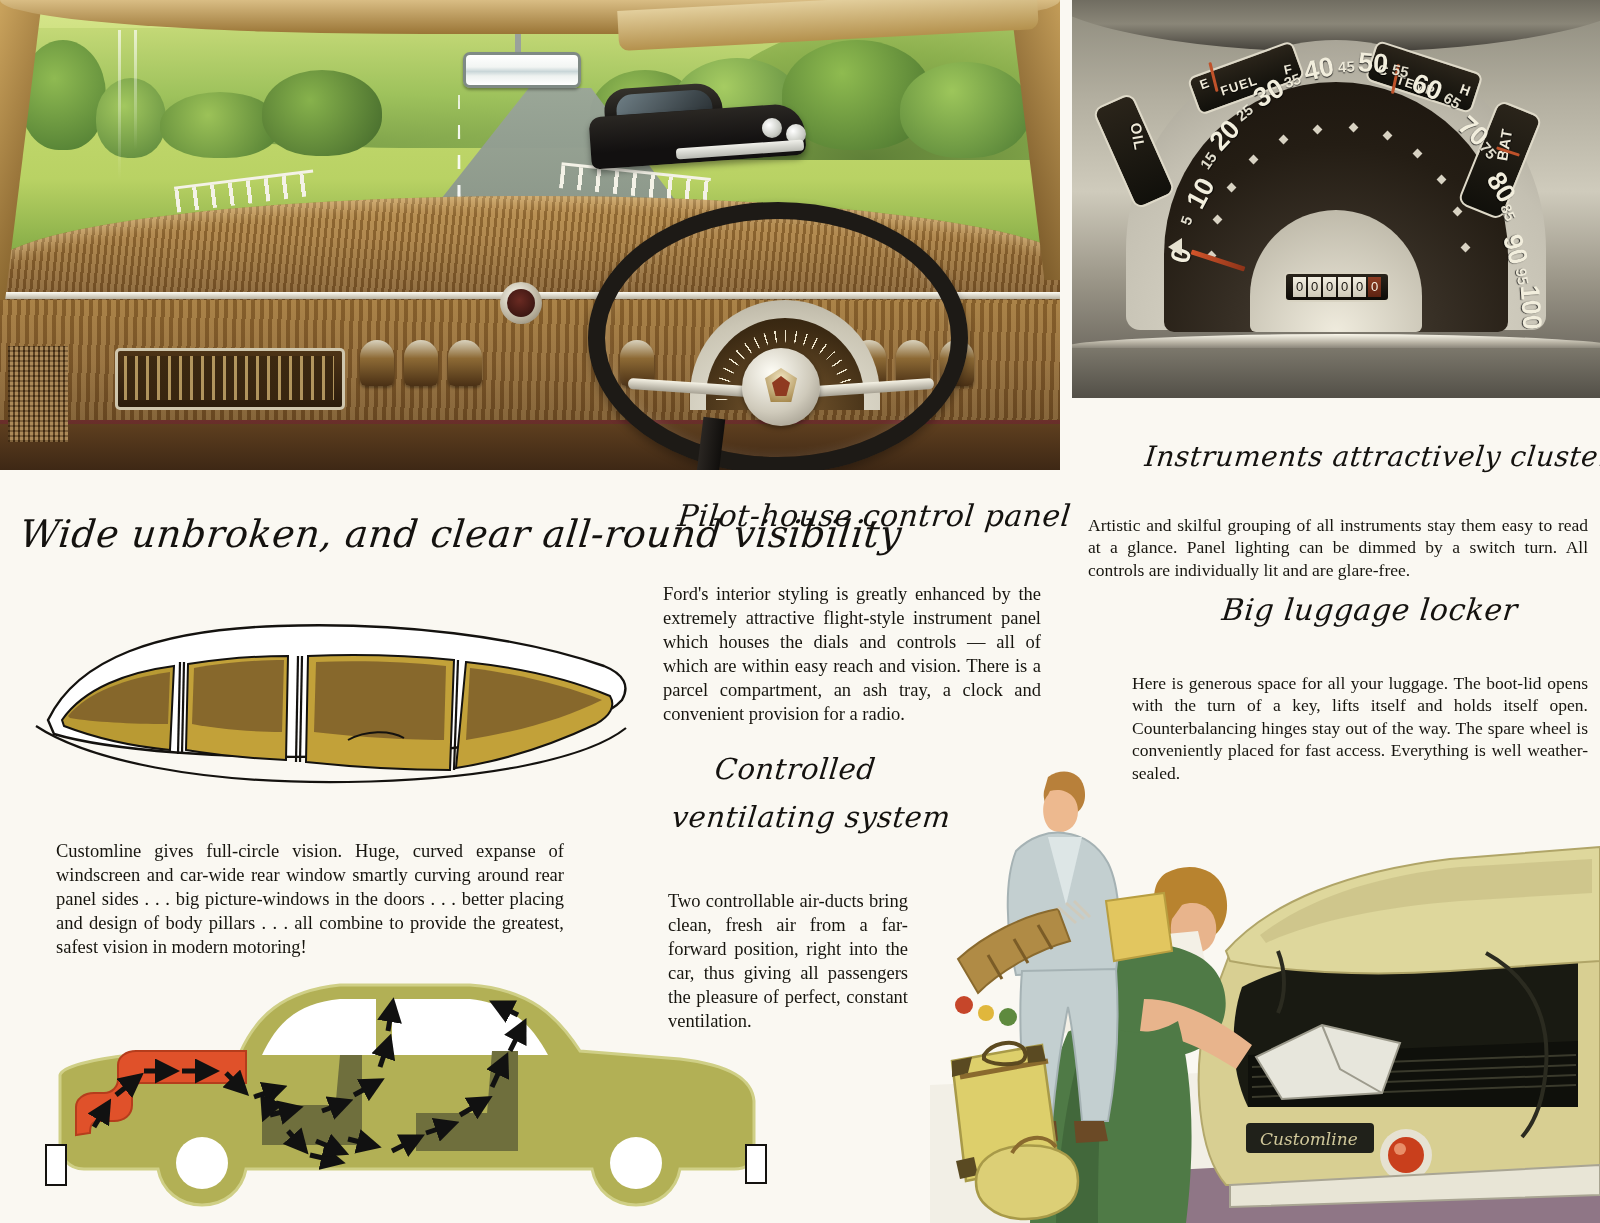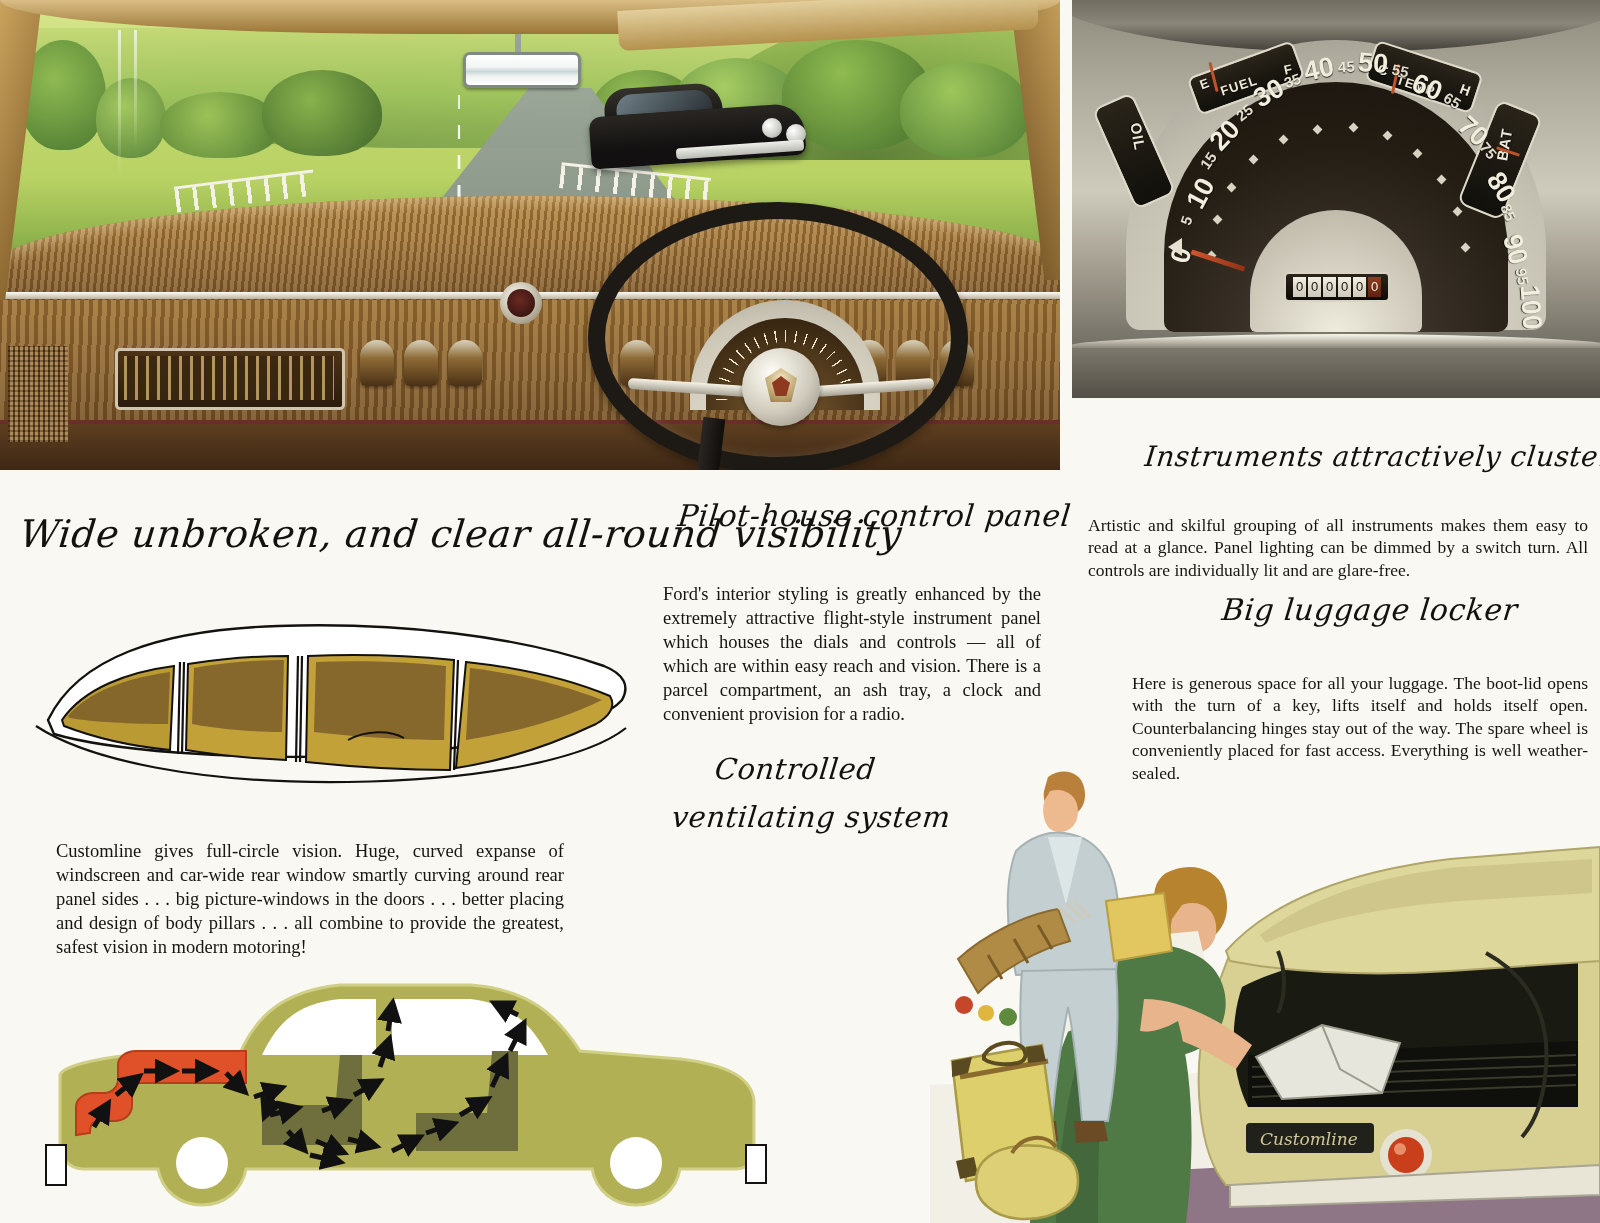--- a/index.html
+++ b/index.html
@@ -525,23 +525,24 @@
   </div>
 
   <div class="abs script" id="h-visibility">Wide unbroken, and clear all-round visibility</div>
   <p class="abs body-copy" id="p-visibility">Customline gives full-circle vision. Huge, curved expanse of windscreen and car-wide rear window smartly curving around rear panel sides . . . big picture-windows in the doors . . . better placing and design of body pillars . . . all combine to provide the greatest, safest vision in modern motoring!</p>
 
   <div class="abs script" id="h-pilot">Pilot-house control panel</div>
   <p class="abs body-copy" id="p-pilot">Ford's interior styling is greatly enhanced by the extremely attractive flight-style instrument panel which houses the dials and controls — all of which are within easy reach and vision. There is a parcel compartment, an ash tray, a clock and convenient provision for a radio.</p>
 
   <div class="abs script" id="h-vent1">Controlled</div>
   <div class="abs script" id="h-vent2">ventilating system</div>
+  <p class="abs body-copy" id="p-vent">Two controllable air-ducts bring clean, fresh air from a far-forward position, right into the car, thus giving all passengers the pleasure of perfect, constant ventilation.</p>
 
   <div class="abs script" id="h-instruments">Instruments attractively clustered</div>
-  <p class="abs body-copy" id="p-instruments">Artistic and skilful grouping of all instruments makes them easy to read at a glance. Panel lighting can be dimmed by a switch turn. All controls are individually lit and are glare-free.</p>
+  <p class="abs body-copy" id="p-instruments">Artistic and skilful grouping of all instruments stay them easy to read at a glance. Panel lighting can be dimmed by a switch turn. All controls are individually lit and are glare-free.</p>
 
   <div class="abs script" id="h-luggage">Big luggage locker</div>
   <p class="abs body-copy" id="p-luggage">Here is generous space for all your luggage. The boot-lid opens with the turn of a key, lifts itself and holds itself open. Counterbalancing hinges stay out of the way. The spare wheel is conveniently placed for fast access. Everything is well weather-sealed.</p>
 
   <svg class="abs" id="greenhouse" viewBox="0 0 620 200">
 
     <path d="M30,120 C60,58 140,30 260,26 C380,22 500,36 586,66 C606,74 612,86 604,100
              C580,128 470,150 330,156 C210,160 90,150 36,134 Z" fill="#ffffff" stroke="#14120f" stroke-width="2.4"></path>
 
     <path d="M18,126 C70,160 180,184 330,182 C470,180 570,158 608,128" fill="none" stroke="#14120f" stroke-width="2.2"></path>

